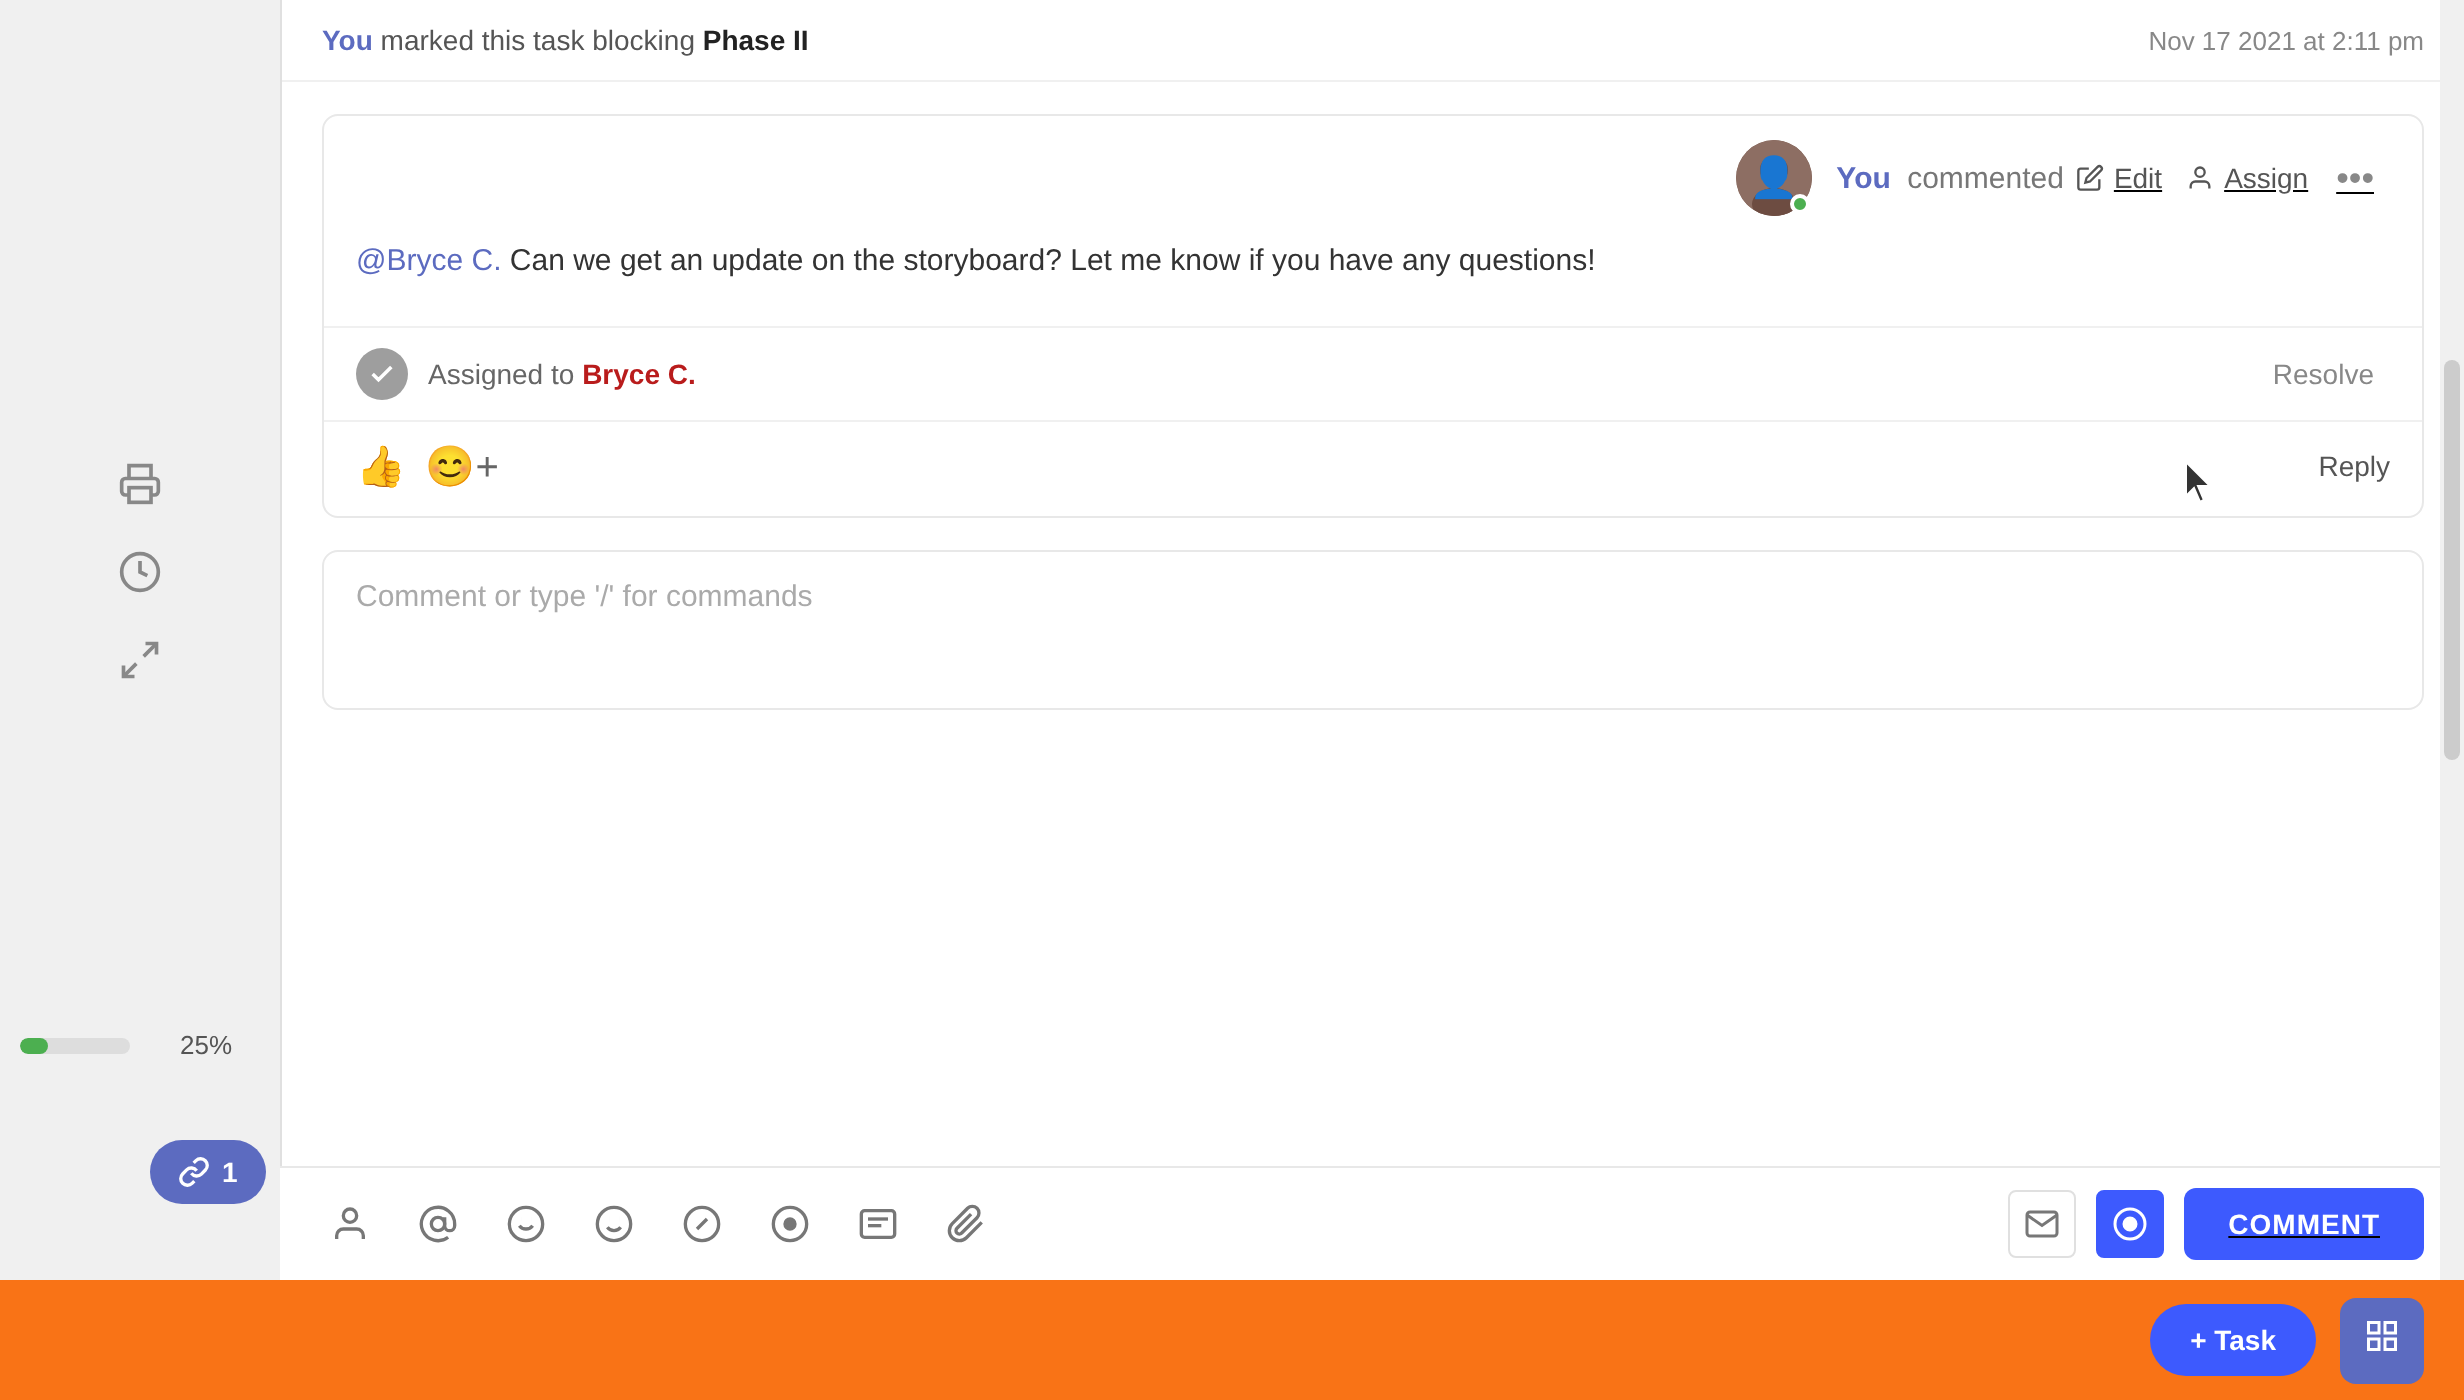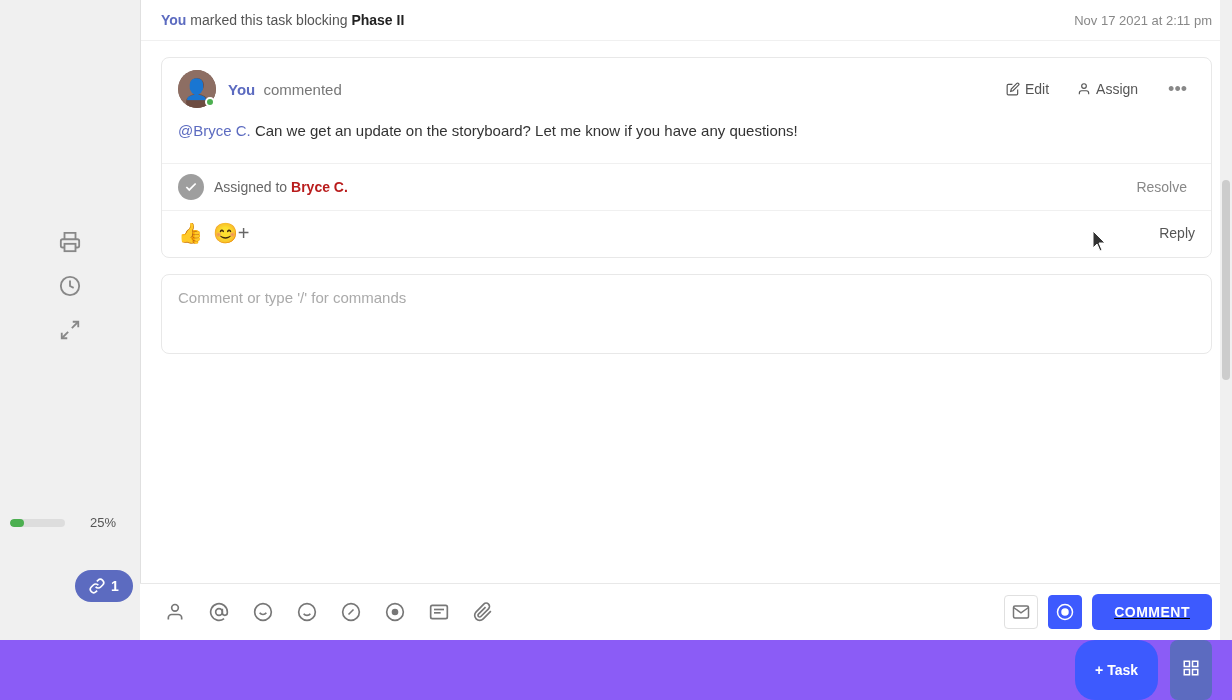--- a/index.html
+++ b/index.html
@@ -140,21 +140,21 @@
       margin: 16px 20px;
       background: white;
       border: 1px solid #e8e8e8;
       border-radius: 8px;
       overflow: hidden;
     }
 
     .comment-header {
       display: flex;
       align-items: center;
-      justify-content: space-between;
+      justify-content: flex-end;
       padding: 12px 16px 8px;
     }
 
     .comment-header-left {
       display: flex;
       align-items: center;
       gap: 12px;
     }
 
     .avatar-container {
@@ -185,21 +185,21 @@
 
     .comment-author .commented-text {
       color: #777;
       font-weight: 400;
       margin-left: 4px;
     }
 
     .comment-actions {
       display: flex;
       align-items: center;
-      gap: 16px;
+      text-decoration: underline;
     }
 
     .action-btn {
       display: flex;
       align-items: center;
       gap: 5px;
       font-size: 14px;
       color: #555;
       cursor: pointer;
       background: none;
@@ -392,22 +392,23 @@
       cursor: pointer;
     }
 
     
     .bottom-bar {
       position: absolute;
       bottom: 0;
       left: 0;
       right: 0;
       height: 60px;
-      background: #8b5cf6;
-      display: flex;
+      background: #f97316;
+      display: flex;
+      align-items: center;
       justify-content: flex-end;
       padding: 0 20px;
       gap: 12px;
     }
 
     .add-task-btn {
       background: #3d5afe;
       color: white;
       border: none;
       border-radius: 20px;

